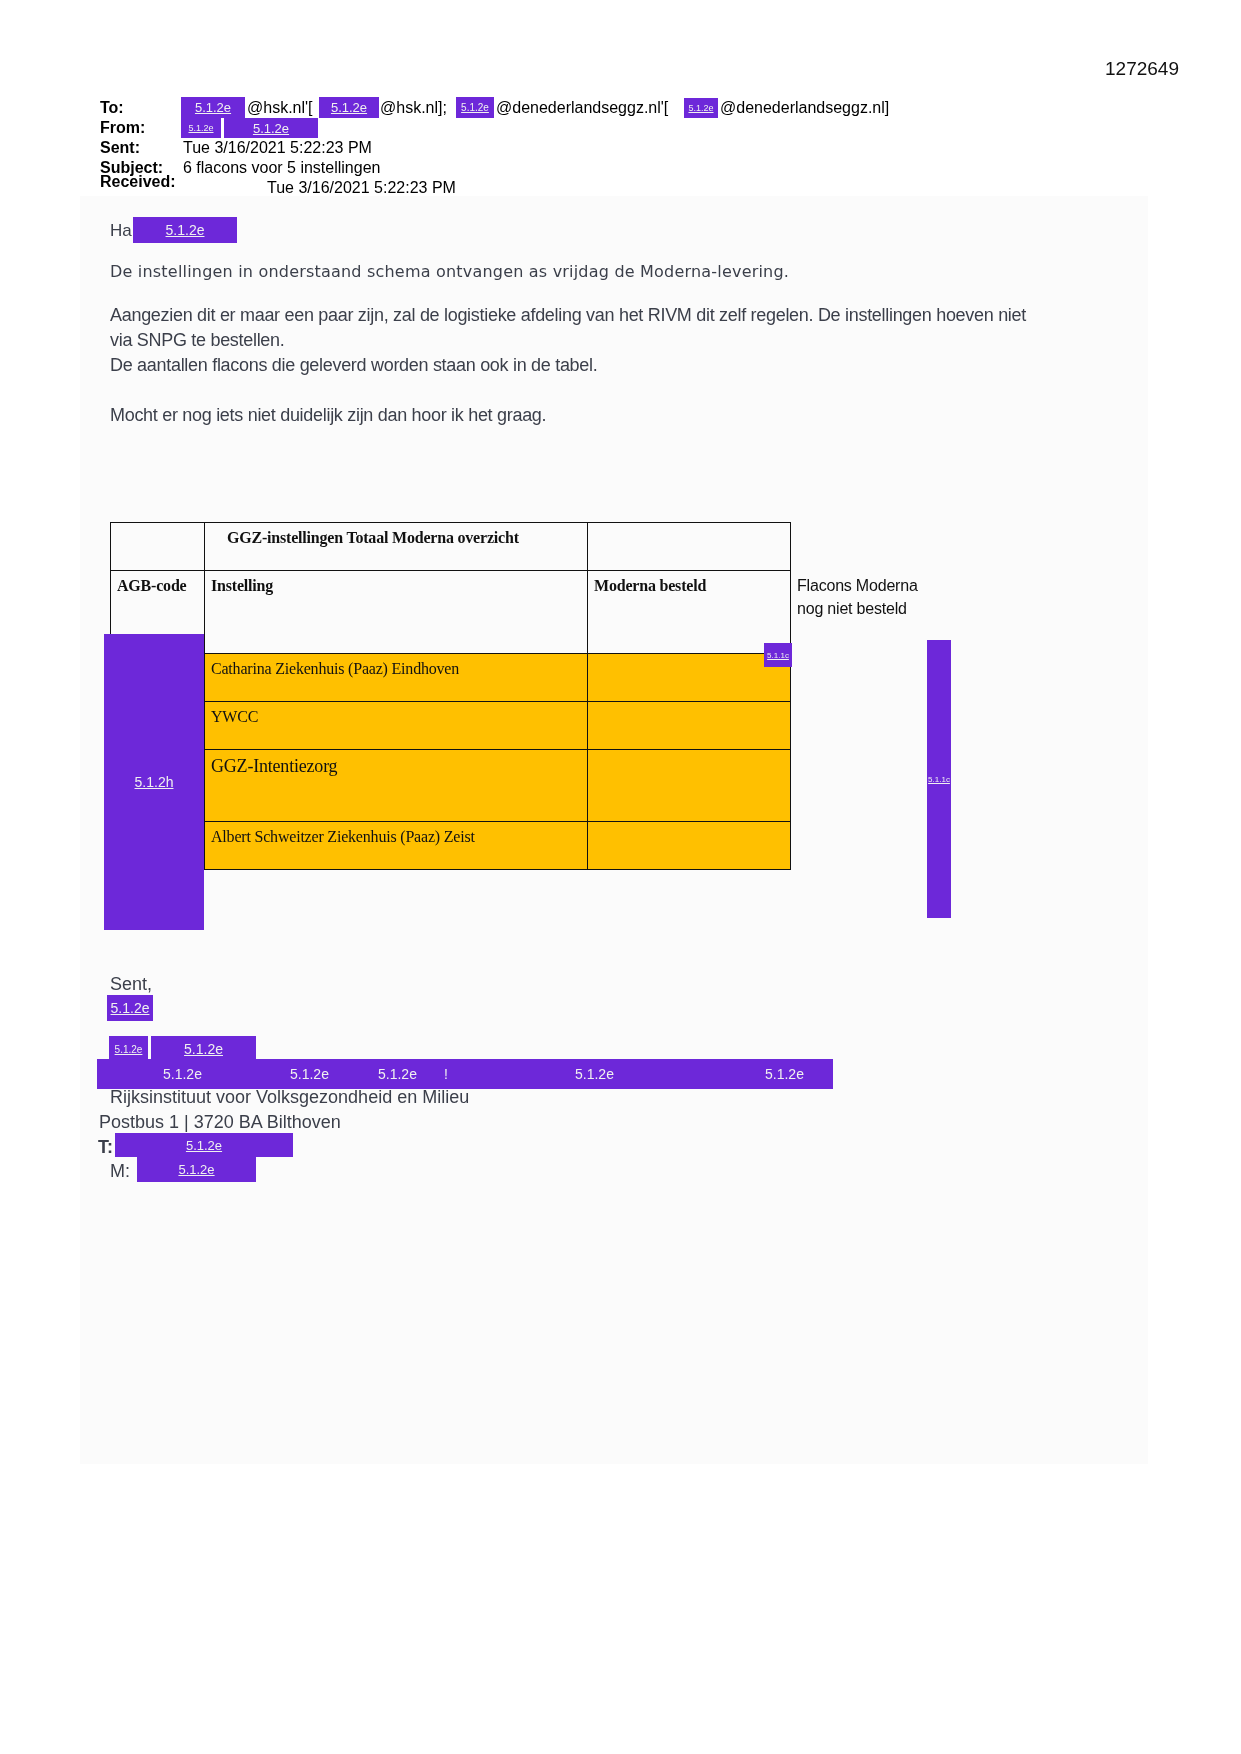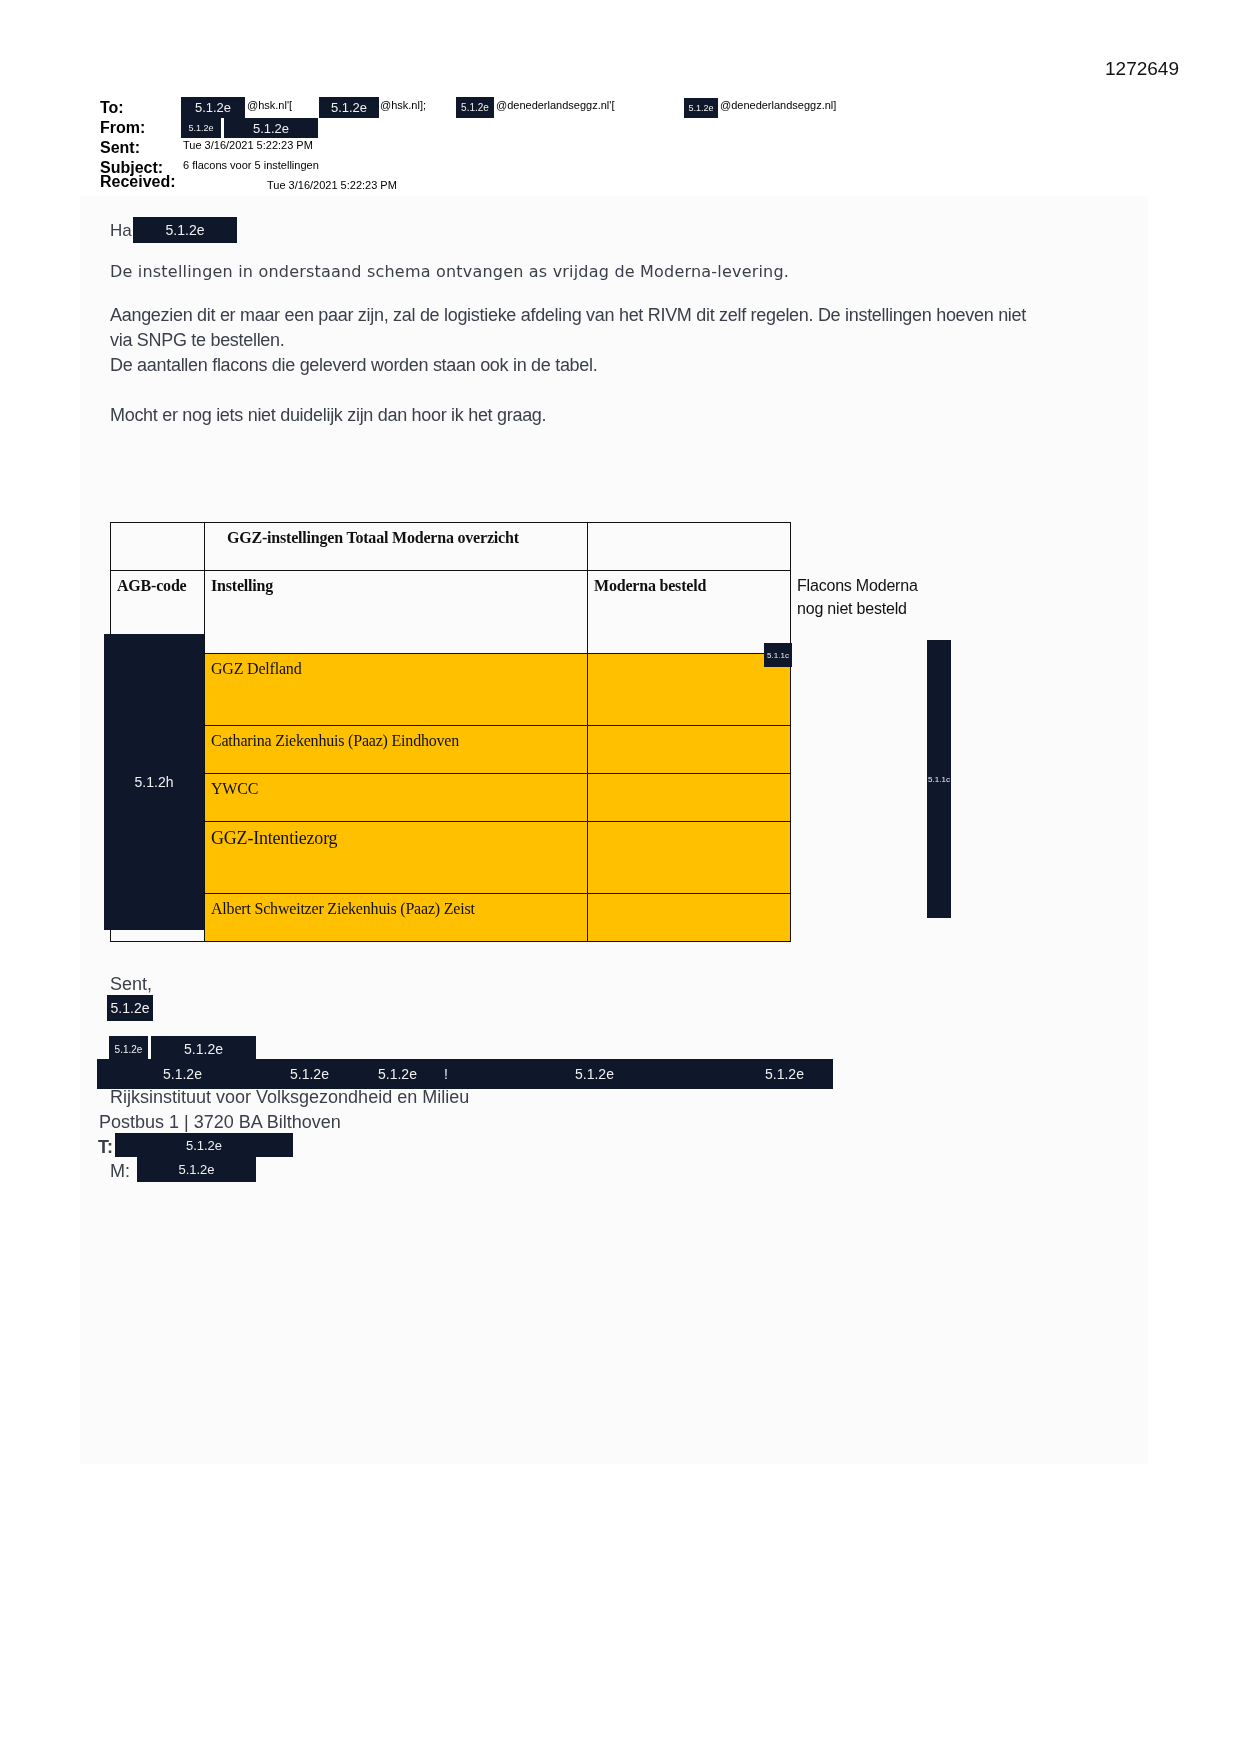--- a/index.html
+++ b/index.html
@@ -11,27 +11,27 @@
   .abs { position: absolute; }
   .tint {
     left: 80px; top: 196px; width: 1068px; height: 1268px;
     background: #fbfbfb;
   }
   .doc-number {
     right: 62px; top: 58px; font-size: 19px; color: #111;
     font-family: "Liberation Sans", sans-serif;
   }
   .redact {
-    position: absolute; background: #0f172a; color: #f0f0f0;
+    position: absolute; background: #6d28d9; color: #f0f0f0;
     font-family: "Liberation Sans", sans-serif;
     display: flex; align-items: center; justify-content: center;
-    white-space: nowrap; overflow: hidden;
+    white-space: nowrap; overflow: hidden; text-decoration: underline;
   }
   .hdr-label { position: absolute; left: 100px; font-weight: bold; font-size: 16px; }
-  .hdr-val { position: absolute; font-size: 11px; white-space: nowrap; }
+  .hdr-val { position: absolute; font-size: 16px; white-space: nowrap; }
 
   .body-text {
     position: absolute; left: 110px;
     font-family: "DejaVu Sans", sans-serif; color: #3b3f4a;
     font-size: 16px; white-space: nowrap;
   }
   .calibri {
     font-family: "Liberation Sans", sans-serif; color: #3b3f4a;
     font-size: 18px; letter-spacing: -0.3px;
   }
@@ -100,25 +100,20 @@
       <tr style="height:48px">
     <td></td>
     <td class="b" style="padding-left:22px">GGZ-instellingen Totaal Moderna overzicht</td>
     <td></td>
   </tr>
   <tr style="height:83px">
     <td class="b">AGB-code</td>
     <td class="b">Instelling</td>
     <td class="b">Moderna besteld</td>
   </tr>
-  <tr class="data" style="height:72px">
-    <td class="c1"></td>
-    <td class="c2">GGZ Delfland</td>
-    <td class="c3"></td>
-  </tr>
   <tr class="data" style="height:48px">
     <td class="c1"></td>
     <td class="c2">Catharina Ziekenhuis (Paaz) Eindhoven</td>
     <td class="c3"></td>
   </tr>
   <tr class="data" style="height:48px">
     <td class="c1"></td>
     <td class="c2">YWCC</td>
     <td class="c3"></td>
   </tr>

